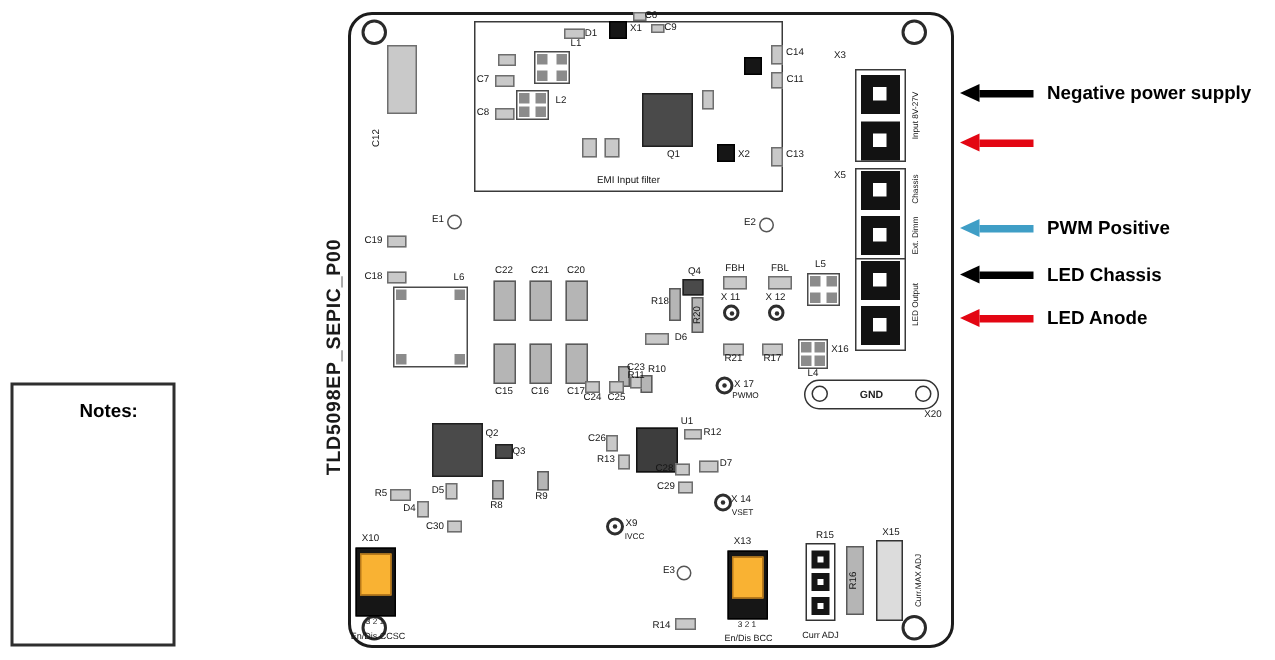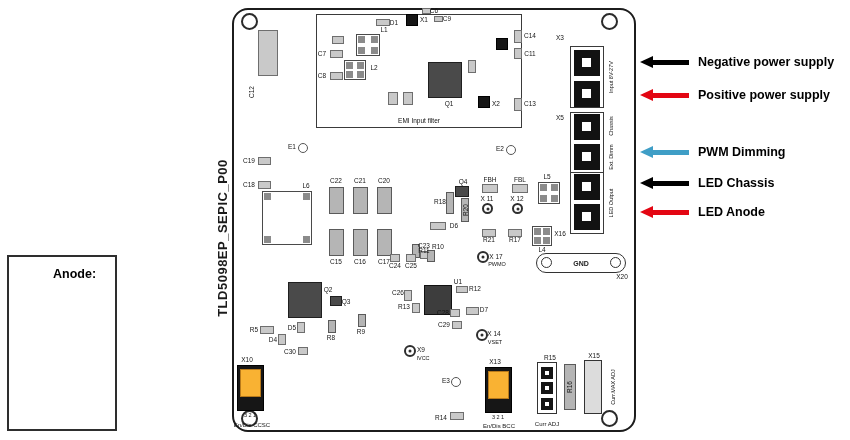--- a/index.html
+++ b/index.html
@@ -58,21 +58,21 @@
   .legend-row{display:flex;align-items:flex-start;margin-left:14px;}
   .legend-swatch{width:26px;height:40px;border:2px solid #c8821c;box-sizing:border-box;}
   .legend-label{margin-left:16px;margin-top:8px;font-size:12px;color:#000;}
 </style>
 </head>
 <body>
 
 <div class="stage" id="stage">
 
   <div class="legend">
-    <span class="legend-title">Anode:</span>
+    <span class="legend-title">Notes:</span>
   </div>
 
   <div class="board"></div>
 
   <div class="hole" style="left:241px;top:13px;"></div>
   <div class="hole" style="left:601px;top:13px;"></div>
   <div class="hole" style="left:241px;top:410px;"></div>
   <div class="hole" style="left:601px;top:410px;"></div>
 
   <div class="emi-box">
@@ -311,28 +311,27 @@
           <i class="arrow-head" style="border-right-color: rgb(0, 0, 0);"></i>
           <i class="arrow-shaft" style="background: rgb(0, 0, 0);"></i>
         </span>
         <span class="ann-label">Negative power supply</span>
       </div>
       <div class="ann" style="top: 95px;">
         <span class="arrow">
           <i class="arrow-head" style="border-right-color: rgb(227, 6, 19);"></i>
           <i class="arrow-shaft" style="background: rgb(227, 6, 19);"></i>
         </span>
-        <span class="ann-label">Positive power supply</span>
       </div>
       <div class="ann" style="top: 152px;">
         <span class="arrow">
           <i class="arrow-head" style="border-right-color: rgb(63, 158, 198);"></i>
           <i class="arrow-shaft" style="background: rgb(63, 158, 198);"></i>
         </span>
-        <span class="ann-label">PWM Dimming</span>
+        <span class="ann-label">PWM Positive</span>
       </div>
       <div class="ann" style="top: 183px;">
         <span class="arrow">
           <i class="arrow-head" style="border-right-color: rgb(0, 0, 0);"></i>
           <i class="arrow-shaft" style="background: rgb(0, 0, 0);"></i>
         </span>
         <span class="ann-label">LED Chassis</span>
       </div>
       <div class="ann" style="top: 212px;">
         <span class="arrow">

